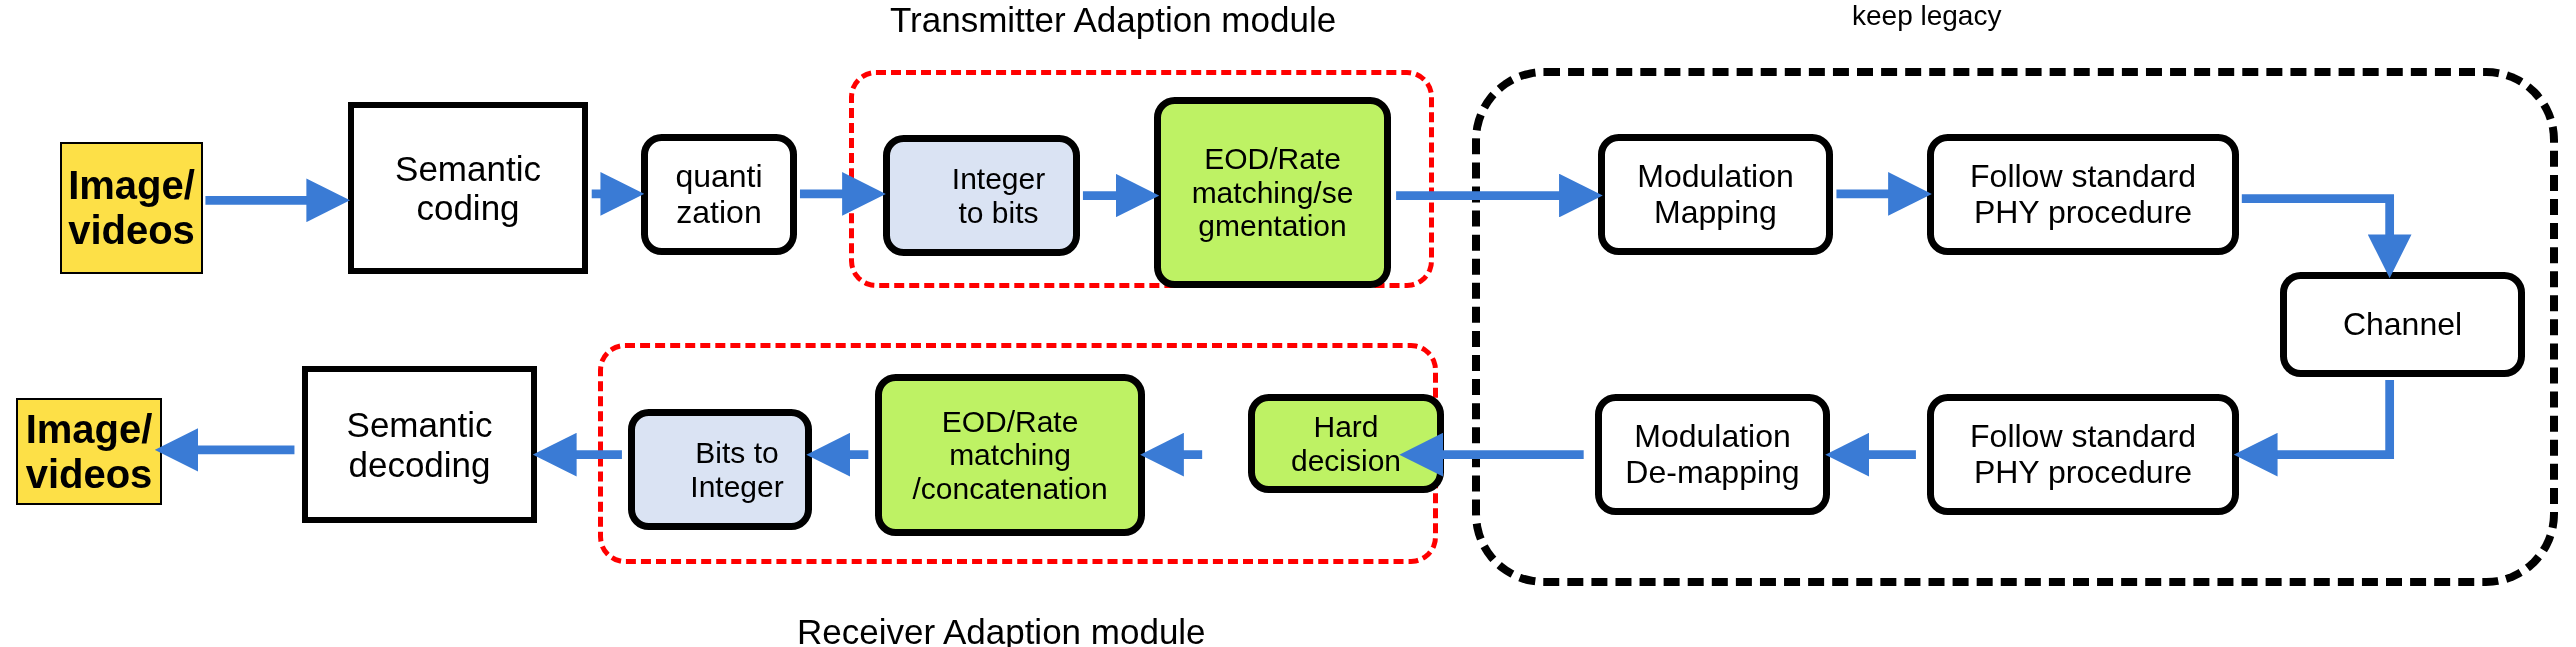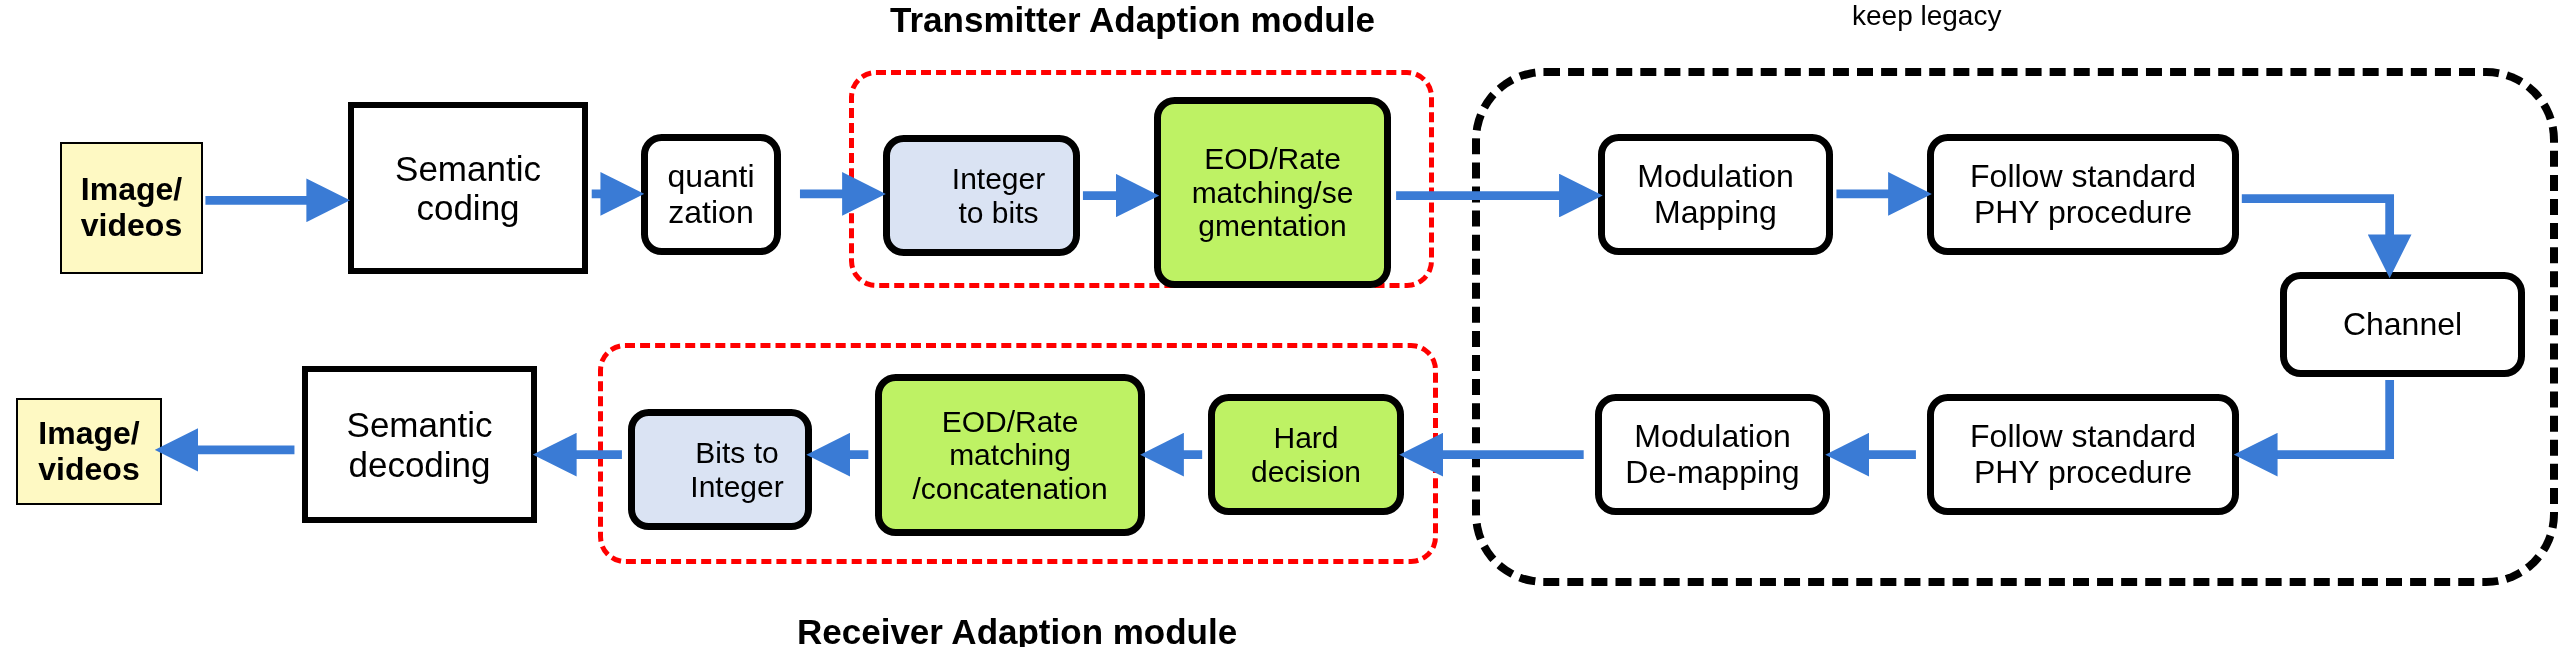--- a/index.html
+++ b/index.html
@@ -25,23 +25,23 @@
     justify-content: center;
     text-align: center;
     color: #000000;
     line-height: 1.12;
     white-space: pre-line;
   }
 
   
   .box-thin {
     border: 2.4px solid #000000;
-    background: #fef9c3;
+    background: #fde047;
     font-weight: bold;
-    font-size: 32px;
+    font-size: 40px;
   }
 
   
   .box-thick {
     border: 6.4px solid #000000;
     background: #ffffff;
     font-size: 35px;
   }
 
   
@@ -85,21 +85,21 @@
     background: transparent;
   }
 
   
   .label {
     position: absolute;
     color: #000000;
     white-space: nowrap;
   }
   .label-bold {
-    font-weight: bold;
+    font-weight: normal;
     font-size: 35px;
   }
   .label-plain {
     font-weight: normal;
     font-size: 28px;
   }
 
   
   #wires {
     position: absolute;
@@ -126,21 +126,21 @@
   <div class="label label-plain" style="left:1852px; top:0px;">keep legacy</div>
 
   <div class="label label-bold" style="left:797px; top:612px;">Receiver Adaption module</div>
 
   <div class="node box-thin" style="left:60px; top:142px; width:143px; height:132px;">Image/
 videos</div>
 
   <div class="node box-thick" style="left:348px; top:102px; width:240px; height:172px;">Semantic
 coding</div>
 
-  <div class="node box-round" style="left:641px; top:134px; width:140px; height:121px;">quanti
+  <div class="node box-round" style="left:641px; top:134px; width:156px; height:121px;">quanti
 zation</div>
 
   <div class="node box-round-blue" style="left:883px; top:135px; width:197px; height:121px;">Integer
 to bits</div>
 
   <div class="node box-round-orange" style="left:1154px; top:97px; width:237px; height:191px;">EOD/Rate
 matching/se
 gmentation</div>
 
   <div class="node box-round" style="left:1598px; top:134px; width:235px; height:121px;">Modulation
@@ -150,21 +150,21 @@
 PHY procedure</div>
 
   <div class="node box-round" style="left:2280px; top:272px; width:245px; height:105px;">Channel</div>
 
   <div class="node box-round" style="left:1927px; top:394px; width:312px; height:121px;">Follow standard
 PHY procedure</div>
 
   <div class="node box-round" style="left:1595px; top:394px; width:235px; height:121px;">Modulation
 De-mapping</div>
 
-  <div class="node box-round-orange" style="left:1208px; top:394px; width:196px; height:121px;">Hard
+  <div class="node box-round-orange" style="left:1248px; top:394px; width:196px; height:99px;">Hard
 decision</div>
 
   <div class="node box-round-orange" style="left:875px; top:374px; width:270px; height:162px;">EOD/Rate
 matching
 /concatenation</div>
 
   <div class="node box-round-blue" style="left:628px; top:394px; width:184px; height:121px;margin-top:15px;">Bits to
 Integer</div>
 
   <div class="node box-thick" style="left:302px; top:366px; width:235px; height:157px;">Semantic

